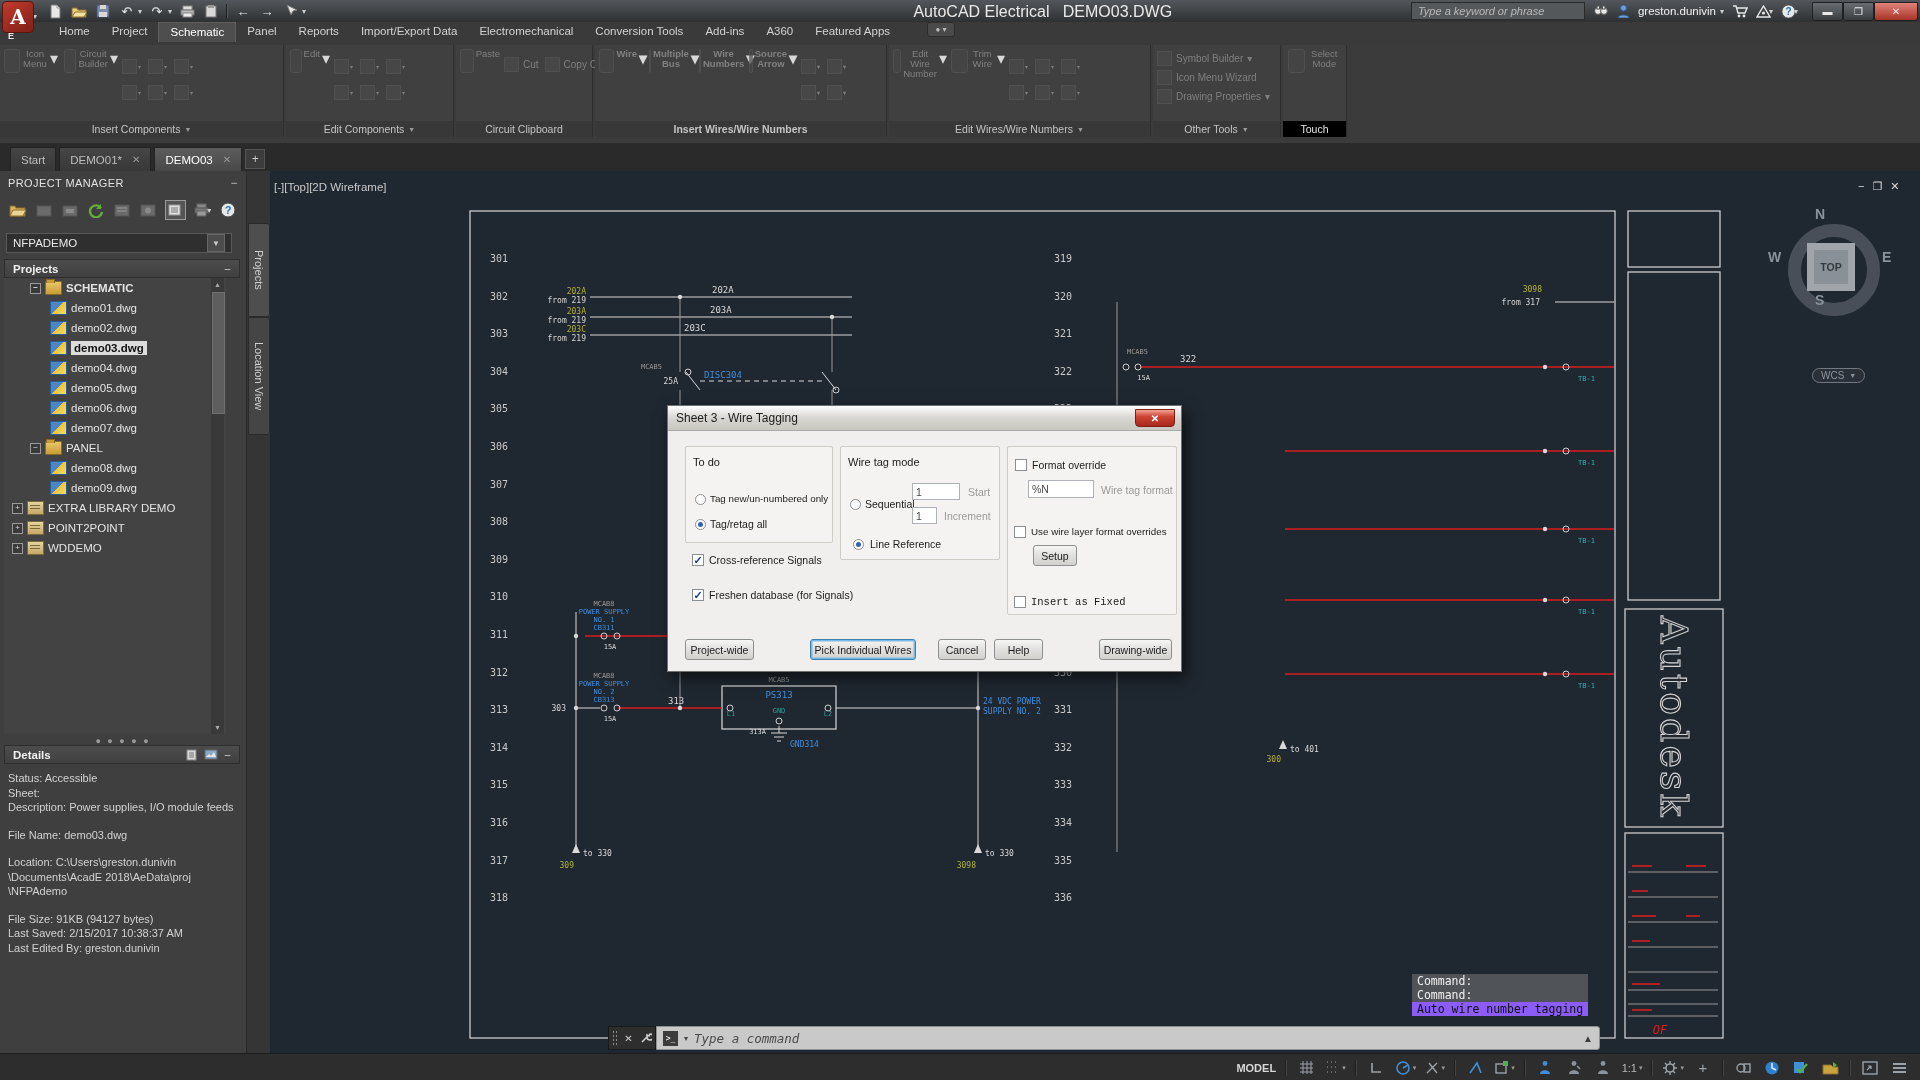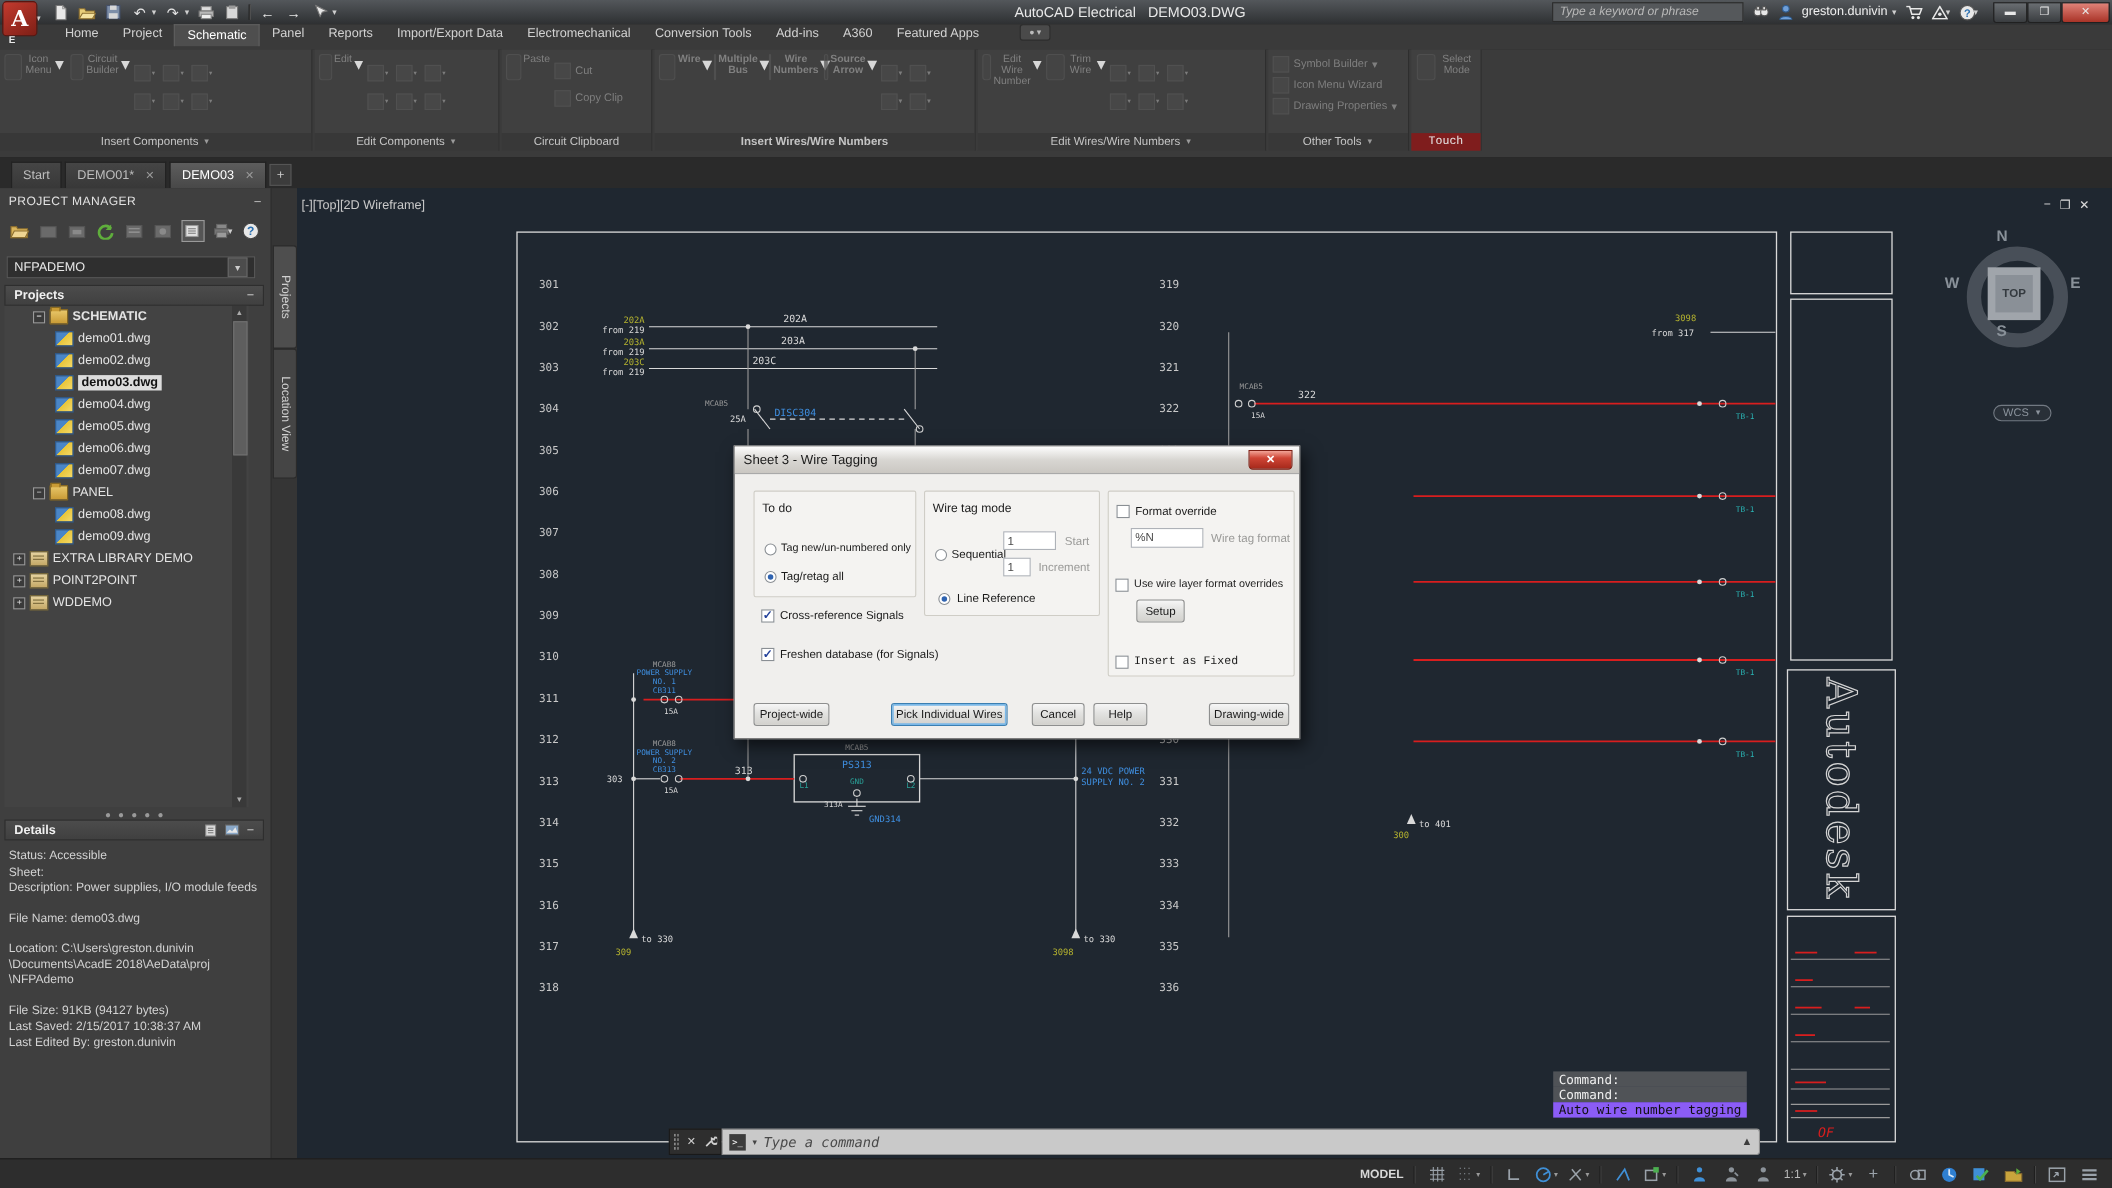--- a/index.html
+++ b/index.html
@@ -9,21 +9,21 @@
   #titlebar{position:absolute;left:0;top:0;width:1920px;height:22px;
     background:linear-gradient(#53575b,#2e3032);border-bottom:1px solid #1d1d1d;display:flex;align-items:center;}
   #appbtn{position:absolute;left:2px;top:1px;width:30px;height:30px;z-index:5;
     background:linear-gradient(145deg,#c33a2e,#7e1f16);border-radius:4px;border:1px solid #5d140e;
     color:#fff;font-family:"DejaVu Serif",serif;font-weight:bold;font-size:20px;display:flex;align-items:center;justify-content:center;}
   #appcaret{position:absolute;left:33px;top:12px;color:#cfcfcf;font-size:8px;}
   .qat{display:flex;align-items:center;gap:6px;margin-left:46px;}
   .qat .qi{width:18px;height:16px;display:flex;align-items:center;justify-content:center;color:#e6e6e6;font-size:13px;}
   .qat .sep{width:1px;height:14px;background:#1f1f1f;border-right:1px solid #5a5a5a;}
   .qcaret{color:#cfcfcf;font-size:8px;margin-left:-4px;}
-  #tb-title{position:absolute;left:50%;transform:translateX(-18%);top:3px;font-size:13px;color:#e9e9e9;white-space:pre;}
+  #tb-title{position:absolute;left:50%;transform:translateX(-18%);top:3px;font-size:16px;color:#e9e9e9;white-space:pre;}
   #tb-right{position:absolute;right:2px;top:0;display:flex;align-items:center;gap:8px;height:22px;}
   #searchbox{width:160px;height:16px;background:#55585b;border:1px solid #2a2a2a;color:#b9b9b9;
     font-style:italic;font-size:11px;padding:0 6px;display:flex;align-items:center;}
   .tb-ico{color:#d9d9d9;font-size:12px;display:flex;align-items:center;gap:2px;}
   #username{font-size:11.5px;color:#f0f0f0;}
   .wbtns{display:flex;margin-left:6px;}
   .wbtn{width:29px;height:17px;margin-top:0;background:linear-gradient(#6a6e72,#3a3d40);
     border:1px solid #202020;border-radius:0 0 3px 3px;color:#e8e8e8;font-size:10px;
     display:flex;align-items:center;justify-content:center;}
   .wbtn.close{width:42px;background:linear-gradient(#e08379,#a93327);}
@@ -385,21 +385,21 @@
     </div>
     <div class="panel" style="left:456px;width:137px;">
       <div class="pbody">
         <div style="display:flex;">
 
         <div class="bigbtn" style="width:40px;">
               <div class="bic"></div>
               <div class="blbl">Paste</div>
             </div>
           </div>
-        <div style="display:flex;flex-direction:column;gap:6px;margin-top:6px;">
+        <div style="display:flex;flex-direction:row;gap:6px;margin-top:6px;">
           <div class="rowbtn">
               <span class="sic"></span>
               <span>Cut</span>
             </div>
           <div class="rowbtn">
               <span class="sic"></span>
               <span>Copy Clip</span>
             </div>
         </div>
       </div>
@@ -530,21 +530,21 @@
     <div class="panel" style="left:1283px;width:64px;">
       <div class="pbody" style="justify-content:center;">
         <div>
 
         <div class="bigbtn">
               <div class="bic"></div>
               <div class="blbl">Select Mode</div>
             </div>
           </div>
       </div>
-      <div class="ptitle" style="background:#7f1d1d;color:#e8e8e8;font-family:Liberation Mono, monospace;">
+      <div class="ptitle" style="background:#000000;color:#e8e8e8;">
           <span>Touch</span>
         </div>
     </div>
   </div>
 
   <div id="filetabs">
     <div style="display:flex;gap:3px;align-items:flex-end;">
 
         <div class="ftab">
           <span>Start</span>

